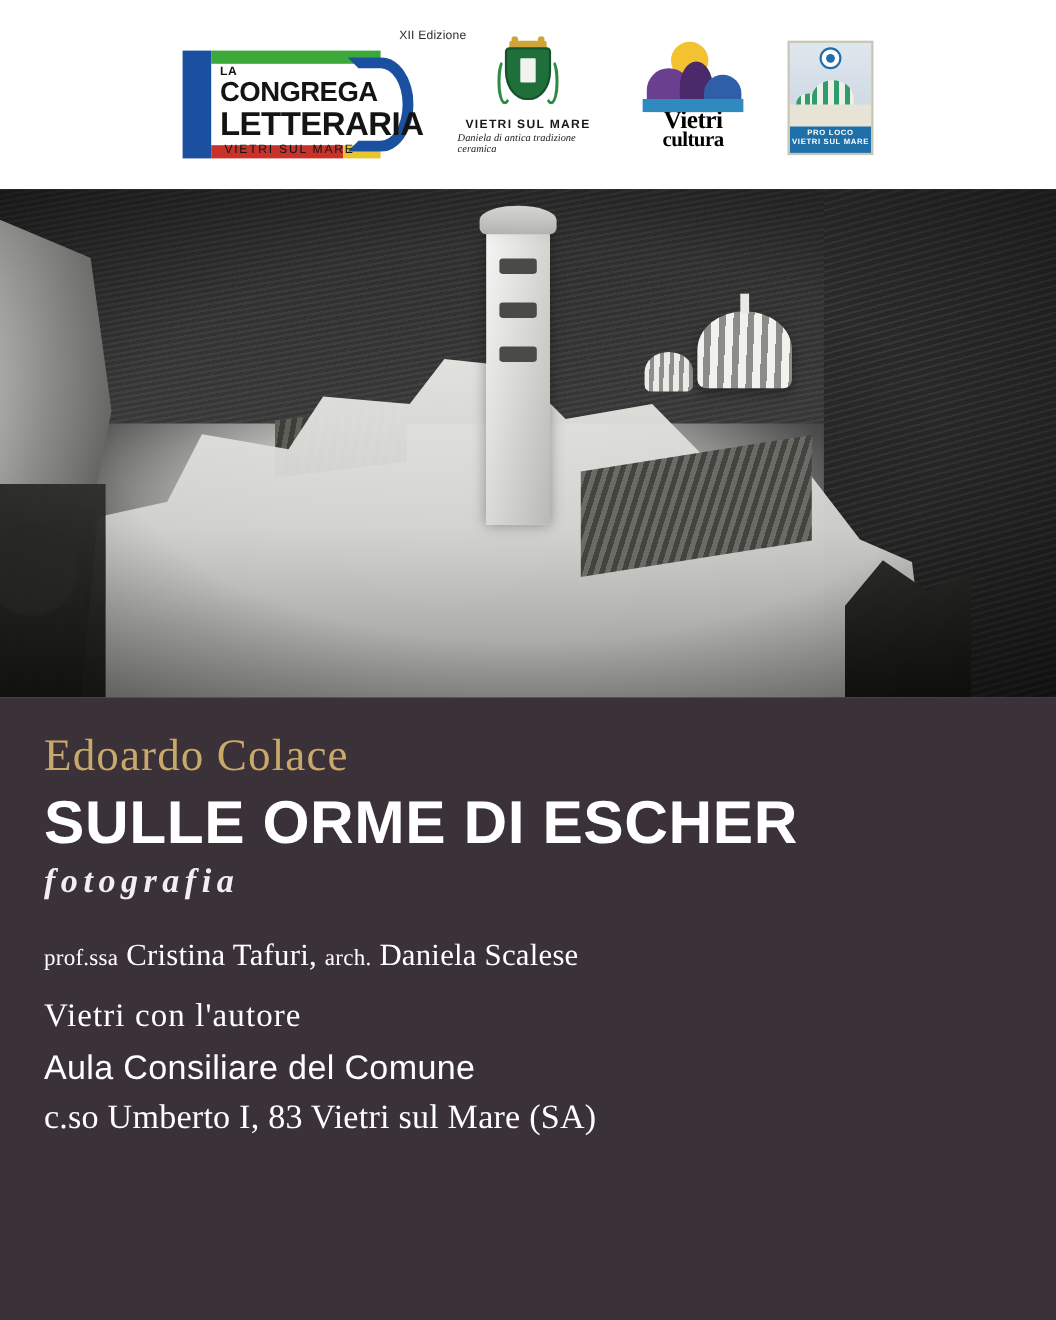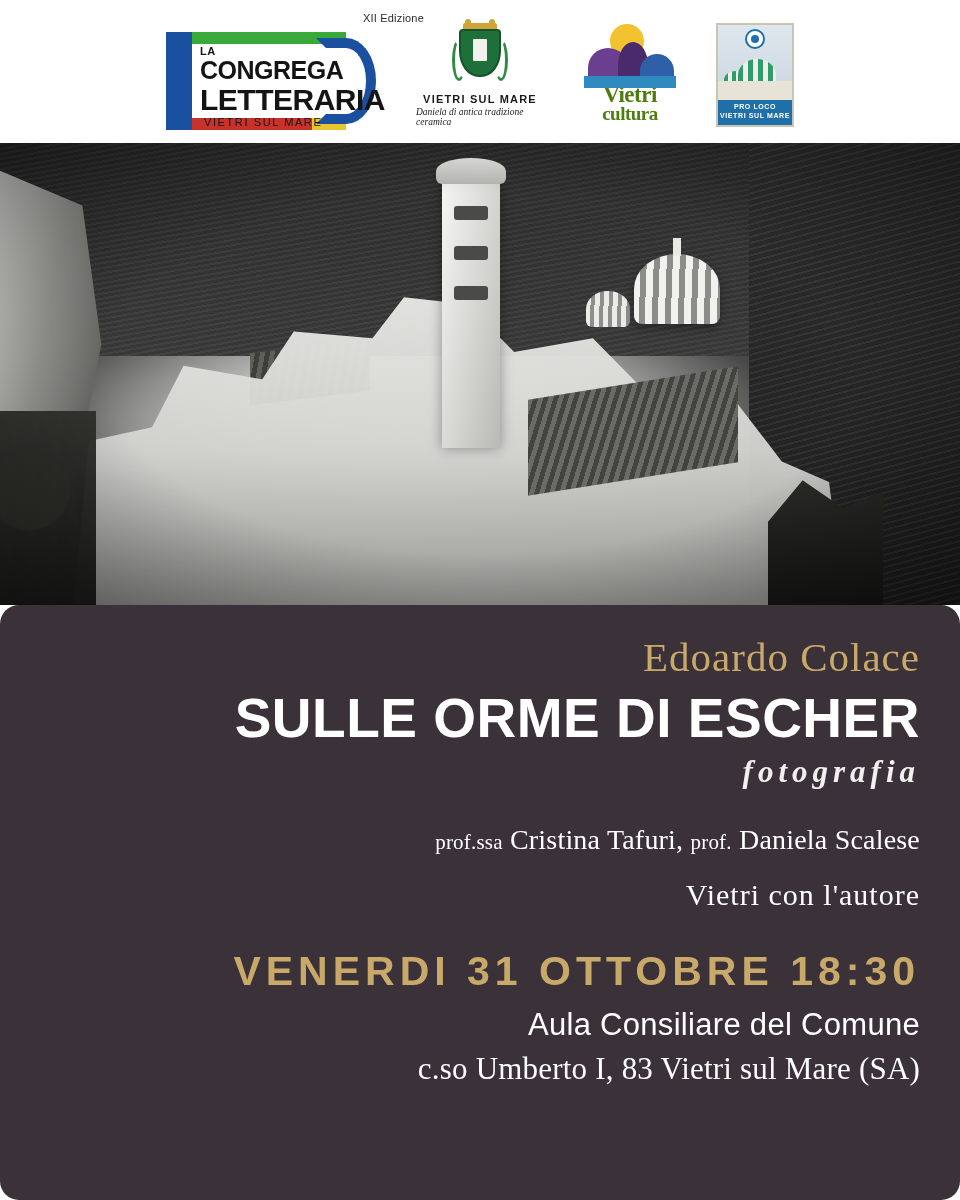--- a/index.html
+++ b/index.html
@@ -12,21 +12,21 @@
   .poster {
     position: relative;
     width: 960px; height: 1200px;
     background: #ffffff;
     display: flex;
     flex-direction: column;
   }
 
   
   .logo-bar {
-    height: 143px;
+    height: 172px;
     background: #ffffff;
     display: flex;
     align-items: center;
     justify-content: center;
     gap: 38px;
     padding-top: 6px;
   }
 
   
   .congrega-wrap {
@@ -177,21 +177,21 @@
     border-radius: 50% 50% 0 0;
   }
   .cult-wave {
     position: absolute; left: 0; bottom: 0;
     width: 92px; height: 12px;
     background: #2f8bbf;
   }
   .cultura-text {
     font-family: "Liberation Serif", serif;
     font-weight: bold;
-    color: #4d7c0f;
+    color: #000000;
     line-height: .92;
     text-align: center;
     margin-top: -4px;
   }
   .cultura-text .l1 { font-size: 23px; display: block; letter-spacing: -.5px; }
   .cultura-text .l2 { font-size: 19px; display: block; letter-spacing: -.5px; }
 
   
   .proloco-wrap {
     width: 78px; height: 104px;
@@ -334,25 +334,24 @@
   .photo-vign {
     position: absolute; inset: 0;
     background: radial-gradient(ellipse at 50% 50%, transparent 55%, rgba(0,0,0,.45) 100%);
   }
 
   
   .text-band {
     flex: 1;
     background: #3b3138;
     color: #ffffff;
-    text-align: right;
+    text-align: left;
     padding: 32px 40px 24px;
     display: flex;
     flex-direction: column;
-    border-radius: 19px;
   }
   .author {
     font-size: 41px;
     color: #c9a96a;
     letter-spacing: 1px;
     line-height: 1;
   }
   .title {
     font-family: "Liberation Sans", sans-serif;
     font-weight: bold;
@@ -495,27 +494,26 @@
 
   <div class="text-band">
     <div class="author">Edoardo Colace</div>
     <div class="title">SULLE ORME DI ESCHER</div>
     <div class="subtitle">fotografia</div>
 
     <div class="credits">
       <div class="cred-line">
         <span class="small-it">prof.ssa</span>
         <span>Cristina Tafuri,</span>
-        <span class="small-it">prof.</span>
+        <span class="small-it">arch.</span>
         <span>Daniela Scalese</span>
       </div>
 
       <div class="block2">
         <div class="cred-head">Vietri con l'autore</div>
       </div>
     </div>
 
-    <div class="date-line">VENERDI 31 OTTOBRE  18:30</div>
     <div class="venue">Aula Consiliare del Comune</div>
     <div class="address">c.so Umberto I, 83  Vietri sul Mare (SA)</div>
   </div>
 
 </div>
 
 </body></html>

